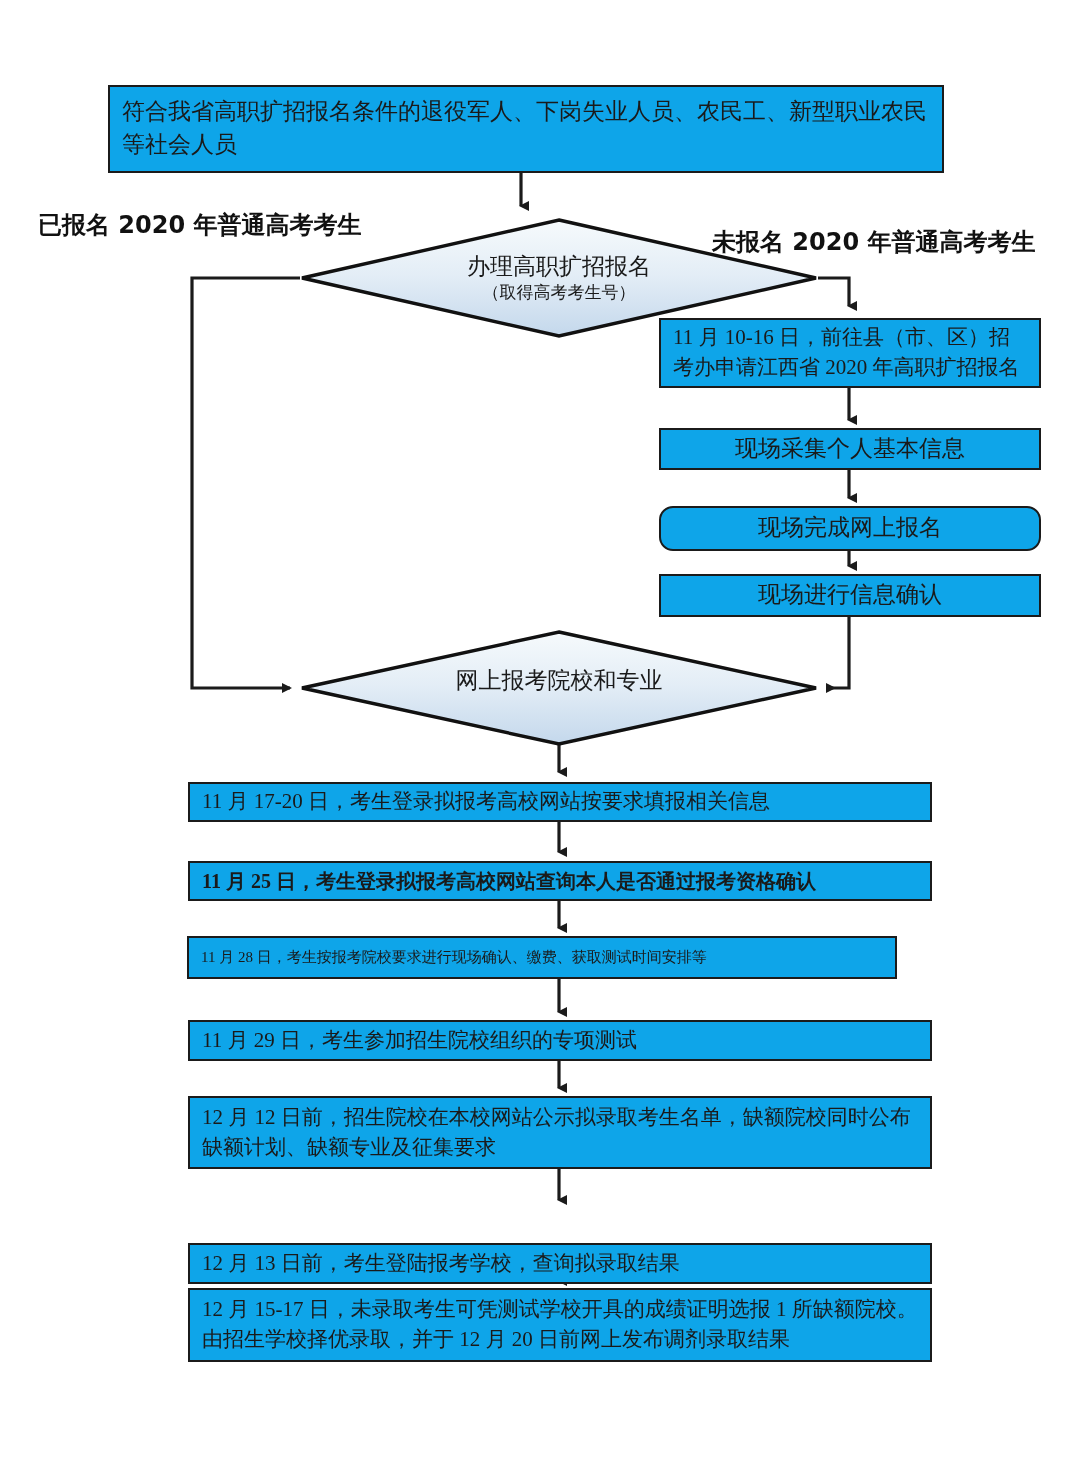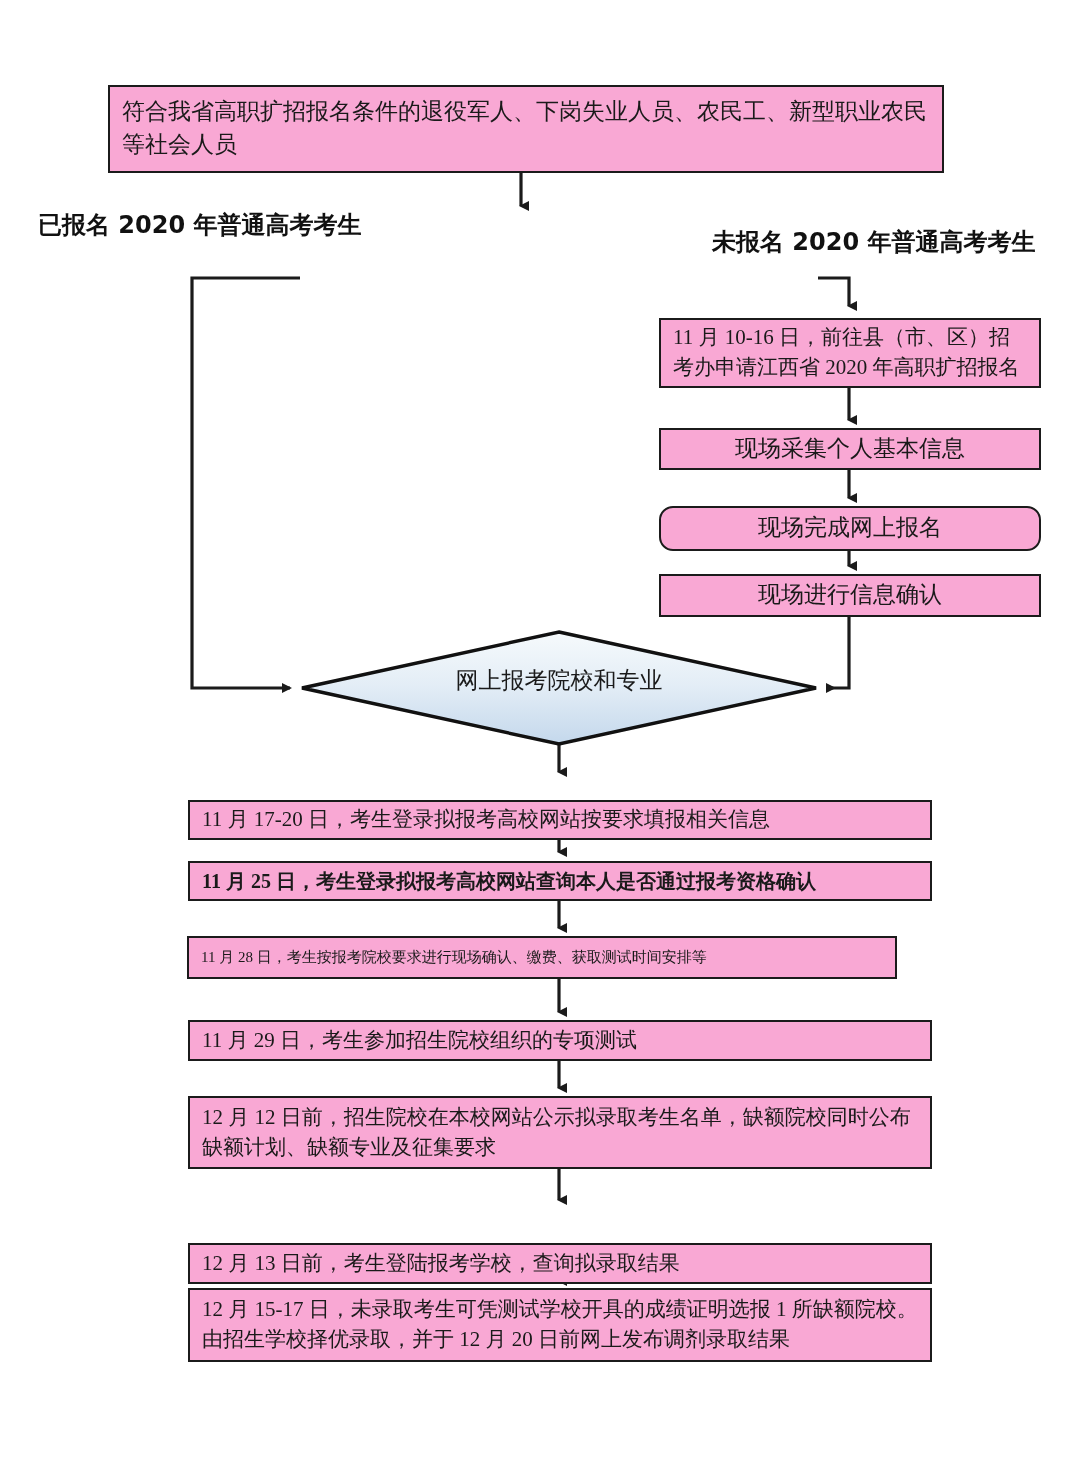--- a/index.html
+++ b/index.html
@@ -27,21 +27,21 @@
   }
   .node {
     position: absolute;
     box-sizing: border-box;
     display: flex;
     align-items: center;
     justify-content: center;
   }
   .pbox {
     border: 2px solid #1b1b1b;
-    background: #f9a8d4;
+    background: #0ea5e9;
     padding: 4px 12px;
     line-height: 1.42;
   }
   .pbox .txt {
     display: block;
     width: 100%;
   }
   .t-center { text-align: center; justify-content: flex-end; }
   .t-left   { text-align: left; }
   .diamond {
@@ -123,20 +123,29 @@
       <path d="M559,1169 L559,1200" marker-end="url(#ar-down)"></path>
 
       <path d="M559,1249 L559,1281" marker-end="url(#ar-down)"></path>
     </g>
   </svg>
 
   <div class="node pbox t-left" style="left:108px; top:85px; width:836px; height:88px; font-size:23px;">
     <span class="txt">符合我省高职扩招报名条件的退役军人、下岗失业人员、农民工、新型职业农民等社会人员</span>
   </div>
 
+  <div class="diamond" style="left:300px; top:218px; width:518px; height:120px;">
+    <svg class="shape" viewBox="0 0 518 120" preserveAspectRatio="none">
+      <polygon points="259,2 516,60 259,118 2,60" fill="url(#dgrad)" stroke="#111111" stroke-width="3.4"></polygon>
+    </svg>
+    <div class="dlabel">
+      <div style="font-size:23px;">办理高职扩招报名</div>
+      <div class="sub">（取得高考考生号）</div>
+    </div>
+  </div>
 
   <div class="side-label" style="left:38px; top:209px; font-size:24px;">已报名 2020 年普通高考考生</div>
   <div class="side-label" style="left:712px; top:226px; font-size:24px;">未报名 2020 年普通高考考生</div>
 
   <div class="node pbox t-left" style="left:659px; top:318px; width:382px; height:70px; font-size:21px;">
     <span class="txt">11 月 10-16 日，前往县（市、区）招考办申请江西省 2020 年高职扩招报名</span>
   </div>
 
   <div class="node pbox t-center" style="left:659px; top:428px; width:382px; height:42px; font-size:23px;">
     <span class="txt">现场采集个人基本信息</span>
@@ -152,21 +161,21 @@
 
   <div class="diamond" style="left:300px; top:630px; width:518px; height:116px;">
     <svg class="shape" viewBox="0 0 518 116" preserveAspectRatio="none">
       <polygon points="259,2 516,58 259,114 2,58" fill="url(#dgrad)" stroke="#111111" stroke-width="3.4"></polygon>
     </svg>
     <div class="dlabel">
       <div style="font-size:23px; margin-bottom:14px;">网上报考院校和专业</div>
     </div>
   </div>
 
-  <div class="node pbox t-left" style="left:188px; top:800px; width:744px; height:40px; font-size:21px;">
+  <div class="node pbox t-left" style="left:188px; top:782px; width:744px; height:40px; font-size:21px;">
     <span class="txt">11 月 17-20 日，考生登录拟报考高校网站按要求填报相关信息</span>
   </div>
 
   <div class="node pbox t-left" style="left:188px; top:861px; width:744px; height:40px; font-size:20px;font-weight:bold;">
     <span class="txt">11 月 25 日，考生登录拟报考高校网站查询本人是否通过报考资格确认</span>
   </div>
 
   <div class="node pbox t-left" style="left:165px; top:936px; width:710px; height:43px; font-size:15px;margin-left:22px;">
     <span class="txt">11 月 28 日，考生按报考院校要求进行现场确认、缴费、获取测试时间安排等</span>
   </div>

